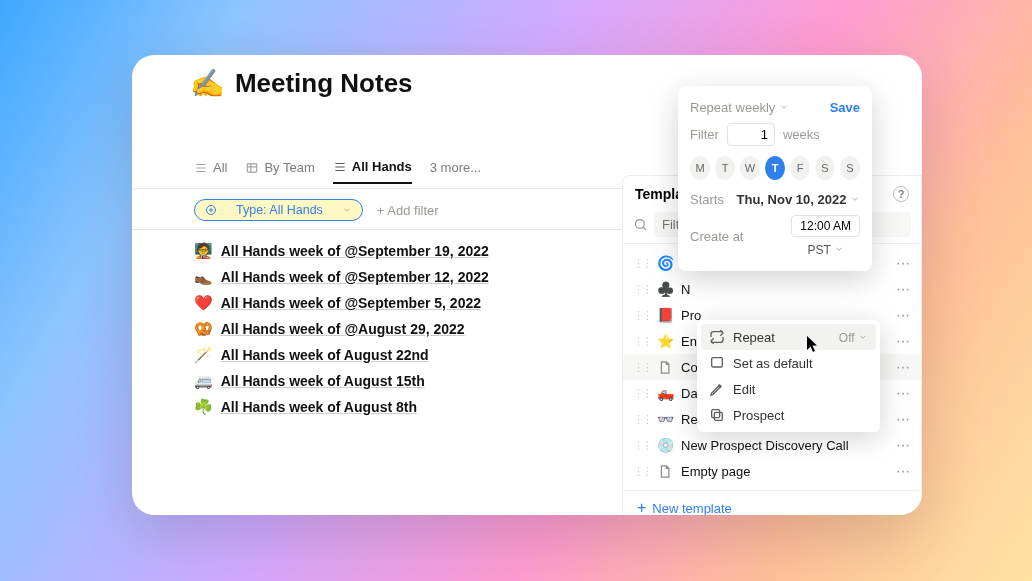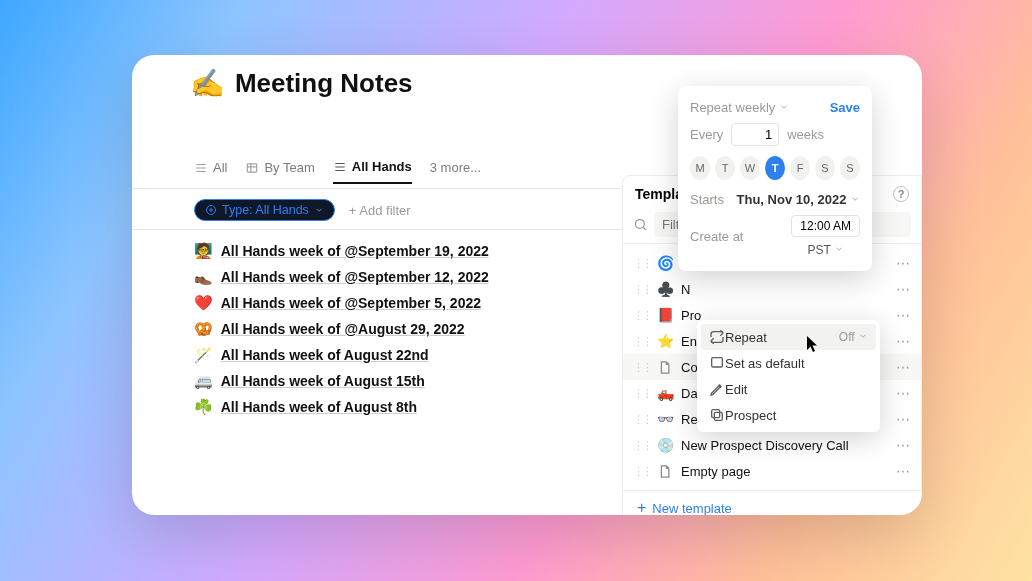--- a/index.html
+++ b/index.html
@@ -36,26 +36,26 @@
   .tab { display:flex; align-items:center; gap:5px; padding-bottom:8px; cursor:pointer;}
   .tab.active { color:#111; font-weight:600; border-bottom:2px solid #111; }
   .tab .icn { width:14px; height:14px; opacity:.7; }
   .filterbar {
     display:flex; align-items:center; gap:14px;
     padding: 10px 62px 8px;
     border-bottom: 1px solid #e6e6e4;
     font-size: 13px;
   }
   .pill {
-    display:flex; align-items:center; gap:5px;
+    display:flex; align-items:center; gap:19px;
     border:1px solid #2f80ed; color:#2f80ed;
     border-radius: 14px;
     padding: 3px 10px;
     font-size: 12.5px;
-    background:#0f172a;
+    background:#fef9c3;
   }
   .addfilter { color:#9a9a95; }
   .addfilter::before { content:"+ "; }
   .notes-list { padding: 8px 62px; }
   .note-row { display:flex; align-items:center; gap:8px; padding:4px 0; font-size:14px; color:#111;}
   .note-row .emoji { font-size:15px; }
   .note-link { font-weight:600; text-decoration:underline; text-decoration-color:#ccc;}
 
   
   .templates {
@@ -94,21 +94,21 @@
   .ctx {
     position:absolute;
     left: 697px; top: 320px;
     width: 183px;
     background:#fff;
     border-radius:6px;
     box-shadow: 0 6px 28px rgba(0,0,0,0.18);
     padding:4px;
     font-size:13px;
   }
-  .ctx .item { display:flex; align-items:center; padding:5px 8px; border-radius:4px; color:#333;}
+  .ctx .item { display:flex; align-items:flex-end; gap:8px; padding:5px 8px; border-radius:4px; color:#333;}
   .ctx .item.sel { background:#f2f2f0; }
   .ctx .item .off { margin-left:auto; color:#9a9a95; font-size:12px;}
   .ctx .ic { width:16px; height:16px; color:#5f5f5b; }
 
   
   .pop {
     position:absolute;
     left: 678px; top: 86px;
     width: 194px;
     background:#fff;
@@ -354,21 +354,21 @@
   <div class="row header">
     <span class="hint">
       <span>Repeat weekly</span>
       <svg class="chev" style="display:inline" viewBox="0 0 24 24" stroke="currentColor" fill="none" stroke-width="2">
           <path d="M6 9l6 6 6-6"></path>
         </svg>
     </span>
     <span class="save">Save</span>
   </div>
   <div class="row">
-    <span class="label">Every</span>
+    <span class="label">Filter</span>
     <input class="numbox" value="1" style="">
     <span class="label">weeks</span>
   </div>
   <div class="days" id="days">
       <span class="day">M</span>
       <span class="day">T</span>
       <span class="day">W</span>
       <span class="day on">T</span>
       <span class="day">F</span>
       <span class="day">S</span>

